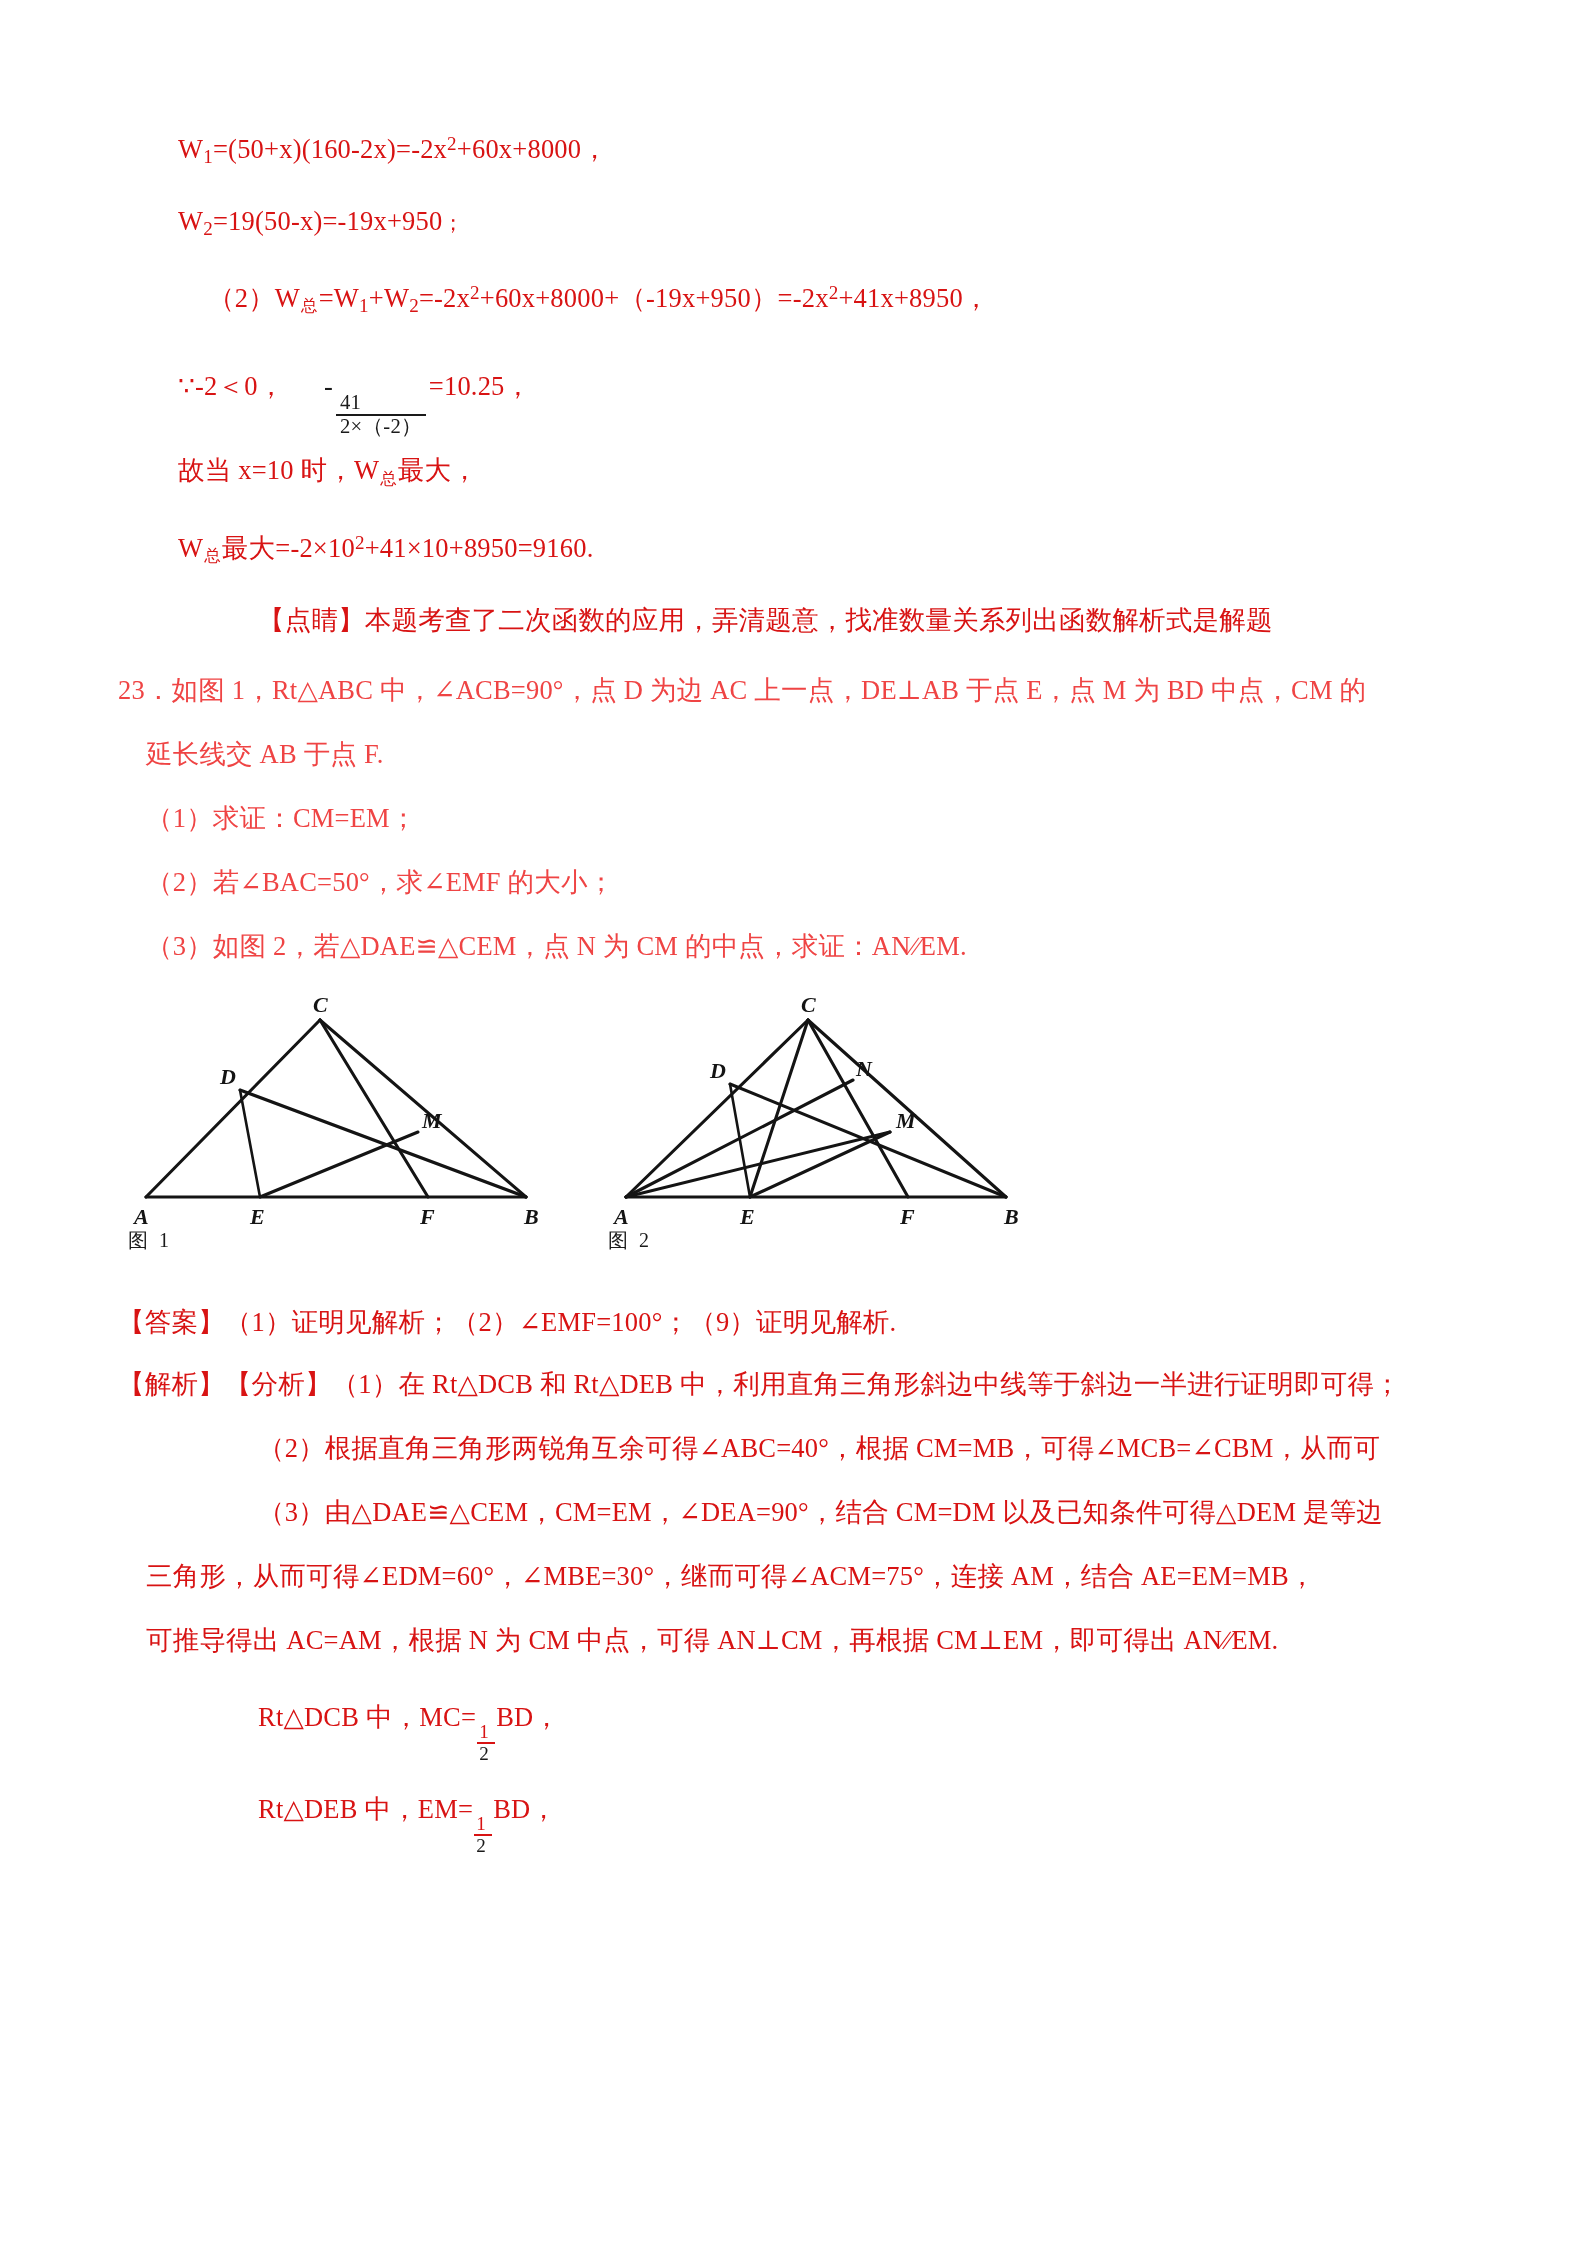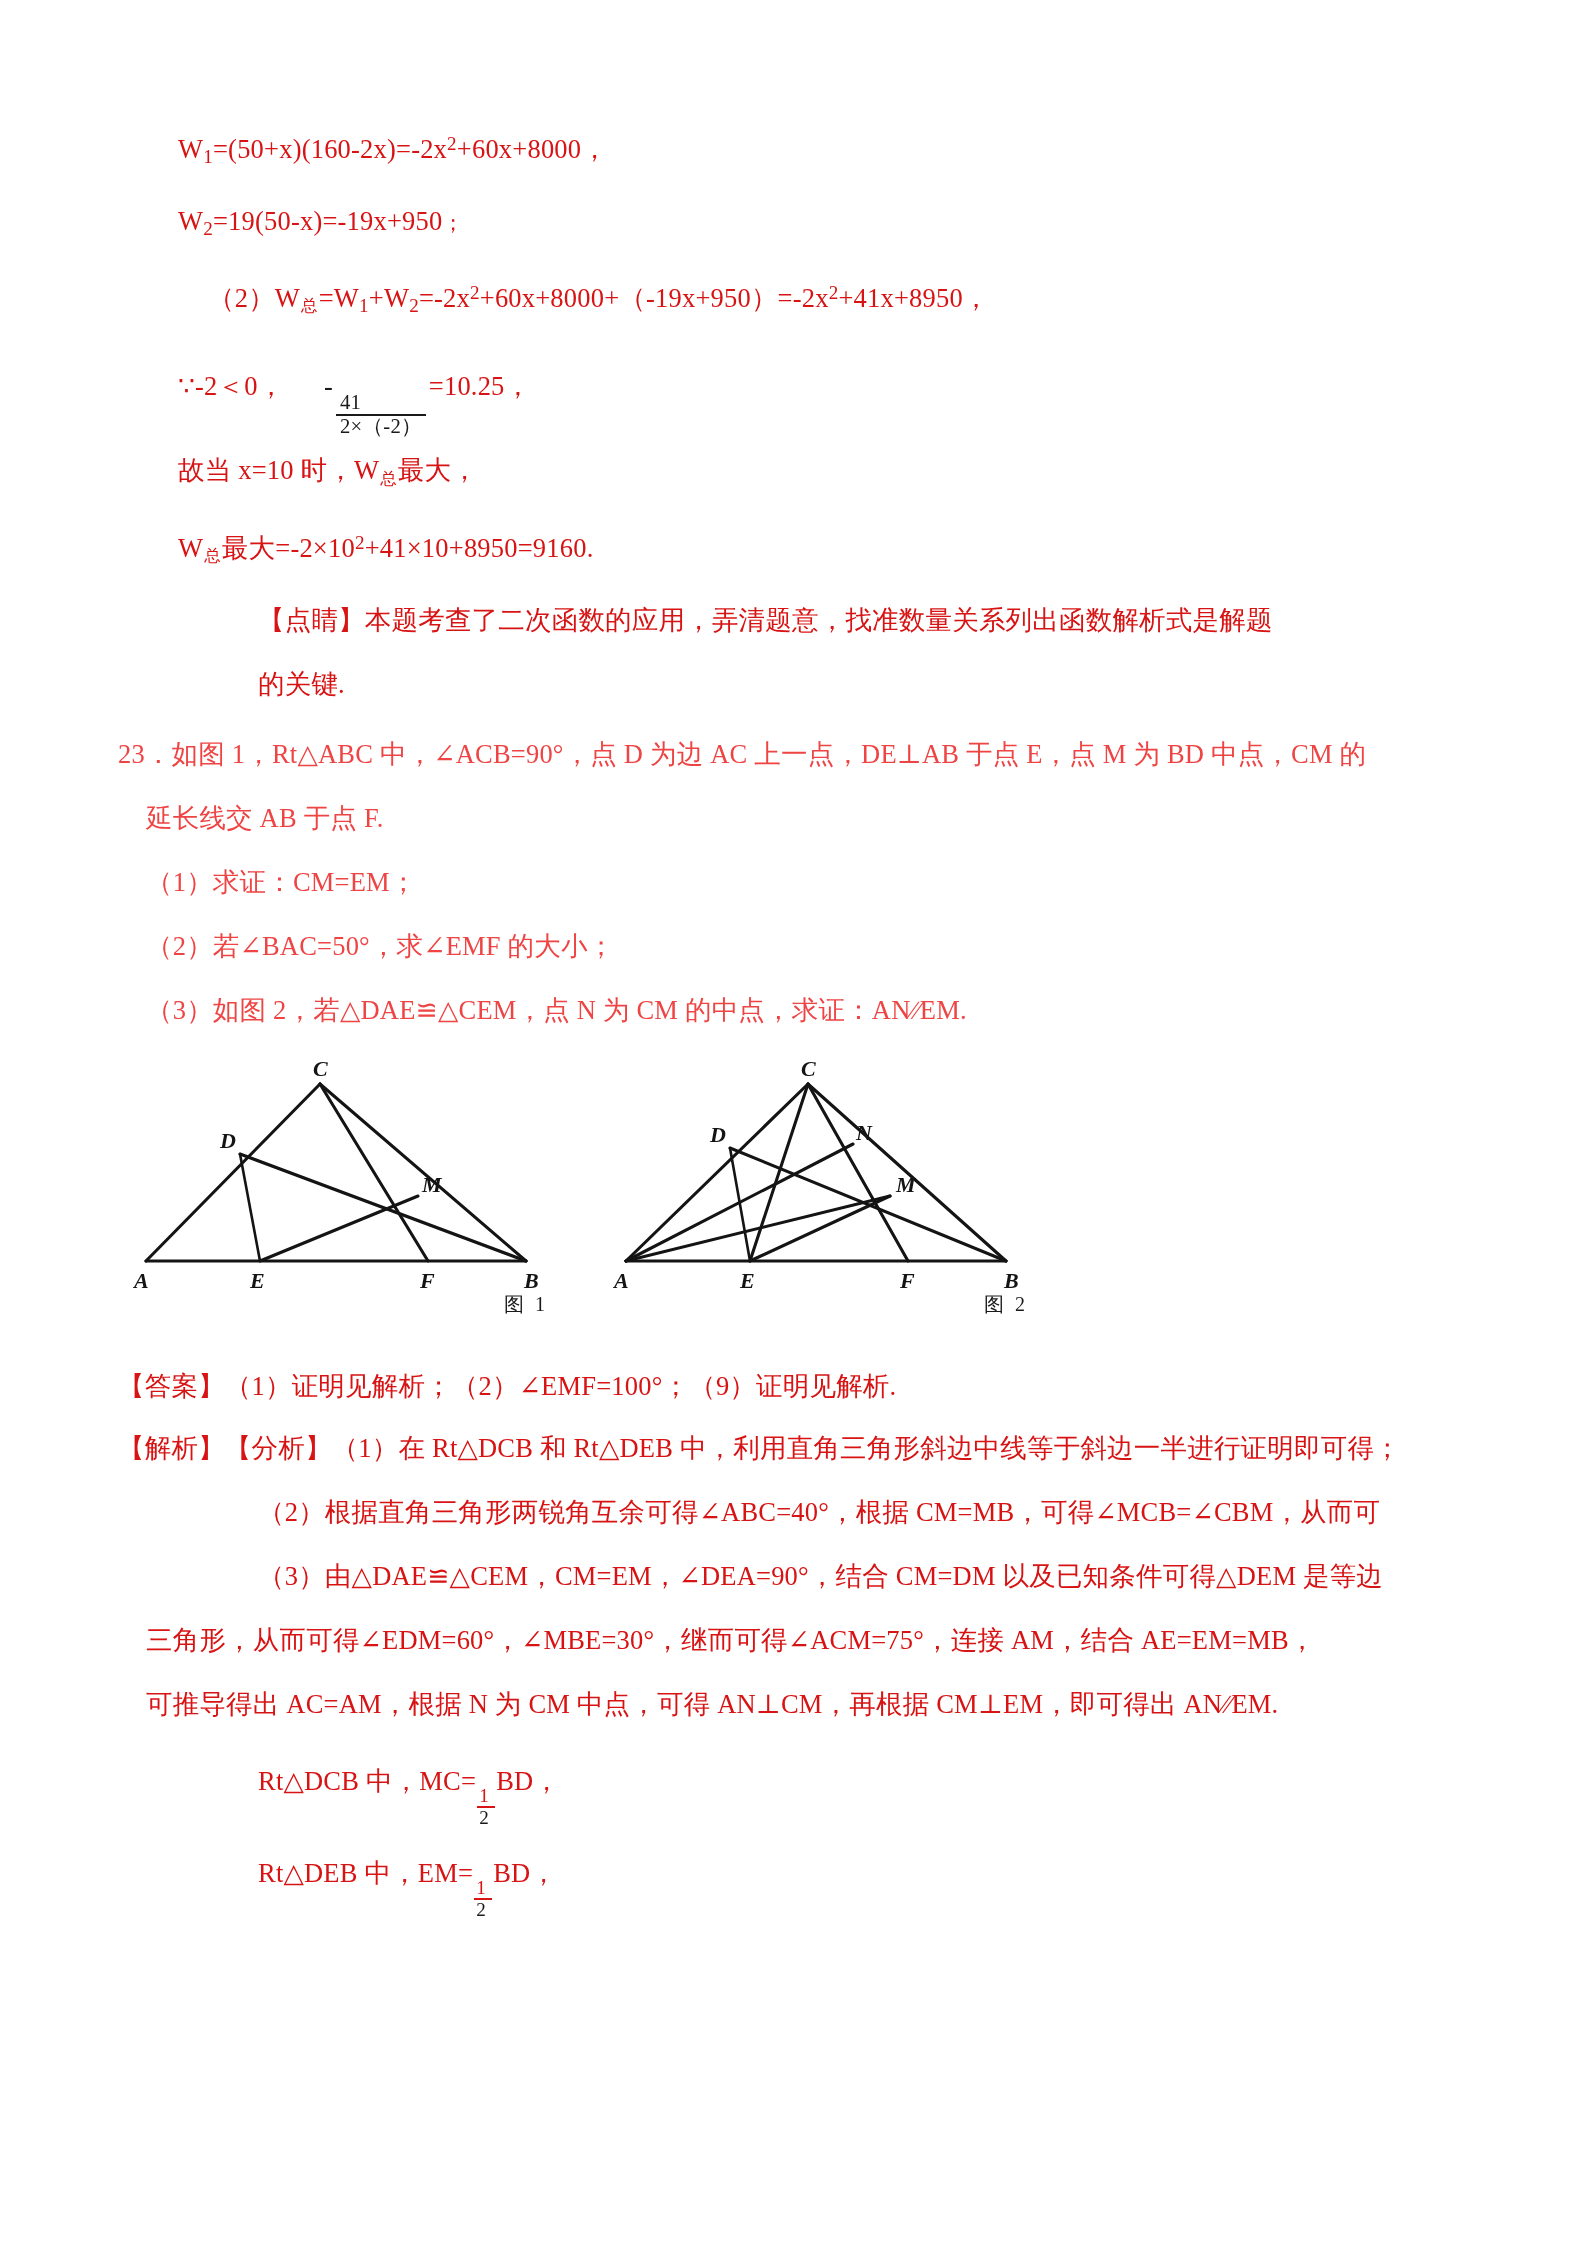--- a/index.html
+++ b/index.html
@@ -82,21 +82,21 @@
   
   .figures {
     position: relative;
     height: 300px;
     margin-top: 14px;
   }
   .figure { position: absolute; top: 0; }
   .fig1 { left: 10px; }
   .fig2 { left: 490px; }
   .fig-caption {
-    text-align: right;
+    text-align: left;
     font-size: 20px;
     color: #1a1a1a;
     margin-top: -14px;
     letter-spacing: 3px;
   }
   svg text {
     font-family: "Liberation Serif", "DejaVu Serif", serif;
     font-style: italic;
     font-weight: bold;
     font-size: 22px;
@@ -136,23 +136,20 @@
     <div class="line red indent-1">
       <span>故当 x=10 时，W</span><span class="zong">总</span><span>最大，</span>
     </div>
 
     <div class="line red indent-1">
       <span>W</span><span class="zong">总</span><span>最大=-2×10<span class="sup">2</span>+41×10+8950=9160.</span>
     </div>
 
     <div class="line red indent-3">
       <span>【点睛】</span><span>本题考查了二次函数的应用，弄清题意，找准数量关系列出函数解析式是解题</span>
-    </div>
-    <div class="line red indent-3">
-      <span>的关键.</span>
     </div>
 
     <div class="line blk indent-0" style="margin-top:6px">
       <span>23．如图 1，Rt△ABC 中，∠ACB=90°，点 D 为边 AC 上一点，DE⊥AB 于点 E，点 M 为 BD 中点，CM 的</span>
     </div>
     <div class="line blk indent-4">
       <span>延长线交 AB 于点 F.</span>
     </div>
     <div class="line blk indent-4">
       <span>（1）求证：CM=EM；</span>

